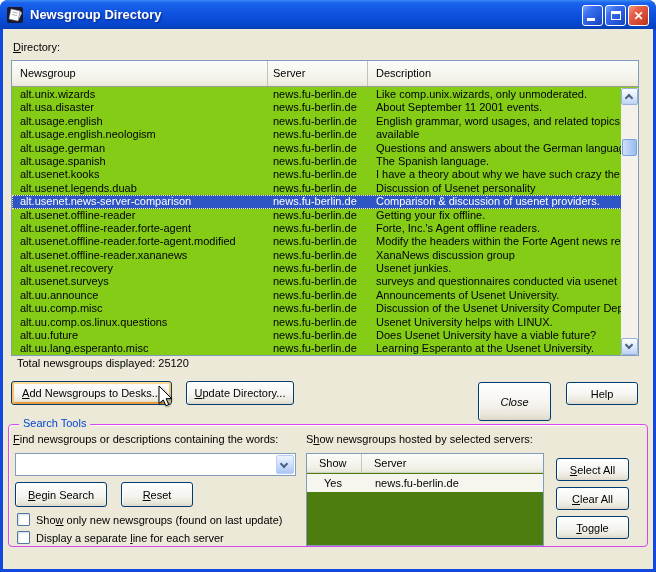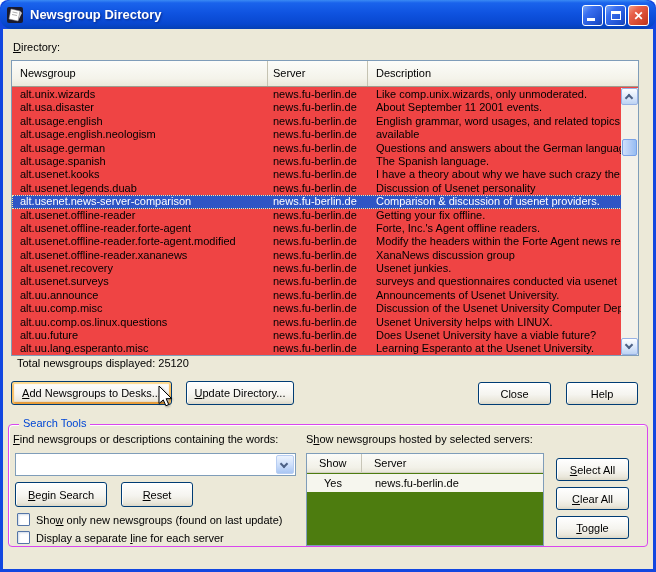--- a/index.html
+++ b/index.html
@@ -5,39 +5,39 @@
   html,body{margin:0;padding:0;background:#fff;}
   *{box-sizing:border-box;}
   body{font-family:"Liberation Sans",sans-serif;-webkit-font-smoothing:antialiased;}
 
   .window{position:relative;width:656px;height:572px;background:#1247e0;
     border-radius:8px 8px 0 0;overflow:hidden;}
 
   
   .titlebar{position:absolute;left:0;top:0;right:0;height:29px;
     background:linear-gradient(180deg,#3a8af4 0%,#1a63ec 10%,#0f53e0 45%,#0847cf 82%,#0540b4 100%);
-    display:flex;align-items:center;border-radius:12px;}
+    display:flex;align-items:center;}
   .app-icon{width:18px;height:18px;margin:0 5px 0 7px;}
   .title-text{color:#fff;font-size:13px;font-weight:bold;text-shadow:1px 1px 2px #0a2a8a;}
   .winbtns{position:absolute;right:7px;top:5px;display:flex;gap:2px;}
   .winbtn{width:21px;height:21px;border:1px solid #fff;border-radius:3px;
     background:linear-gradient(135deg,#7aa6f5 0%,#3a6ff0 30%,#1e50d0 80%,#1743ad 100%);
     position:relative;cursor:default;}
   .winbtn.close{background:linear-gradient(135deg,#f0a088 0%,#e8614a 30%,#d0442a 75%,#b8331c 100%);}
   .glyph-min{position:absolute;left:4px;bottom:4px;width:8px;height:3px;background:#fff;}
   .glyph-max{position:absolute;left:5px;top:5px;width:10px;height:9px;border:1px solid #fff;border-top-width:3px;}
   .glyph-x{position:absolute;left:0;top:2px;width:100%;text-align:center;color:#fff;font-size:12px;font-weight:bold;line-height:16px;}
 
   
   .client{position:absolute;left:3px;top:29px;right:3px;bottom:3px;background:#ece9d8;font-size:11px;color:#000;}
   .lbl{position:absolute;white-space:nowrap;}
   .u{text-decoration:underline;}
 
   
-  .listview{position:absolute;left:8px;top:31px;width:628px;height:296px;background:#ef4444;border:1px solid #7f9db9;}
+  .listview{position:absolute;left:8px;top:31px;width:628px;height:296px;background:#84cc16;border:1px solid #7f9db9;}
   .lv-header{position:absolute;left:0;top:0;right:0;height:26px;display:flex;
     background:linear-gradient(180deg,#fcfcf9 0%,#f4f3ea 70%,#eae8da 100%);
     border-bottom:1px solid #9e9c8e;}
   .lv-header .hc{line-height:25px;border-right:1px solid #c5c3b2;overflow:hidden;white-space:nowrap;}
   .hc1{width:256px;padding-left:8px;}
   .hc2{width:100px;padding-left:5px;}
   .hc3{flex:1;padding-left:8px;border-right:none !important;}
   .lv-body{position:absolute;left:0;top:27px;right:17px;bottom:0;overflow:hidden;}
   .lv-row{display:flex;height:13.4px;line-height:13.4px;white-space:nowrap;width:calc(100% + 17px);}
   .lv-row .c1{width:256px;padding-left:8px;overflow:hidden;}
@@ -246,21 +246,21 @@
     </div>
 
     <div class="lbl" style="left:14px;top:328px;"><span>Total newsgroups displayed:</span>&nbsp;<span>25120</span></div>
 
     <div class="btn hot" style="left:8px;top:352px;width:161px;height:24px;">
         <span><span></span><span class="u">A</span><span>dd Newsgroups to Desks...</span></span>
       </div>
     <div class="btn" style="left:183px;top:352px;width:108px;height:24px;">
         <span><span></span><span class="u">U</span><span>pdate Directory...</span></span>
       </div>
-    <div class="btn" style="left:475px;top:353px;width:73px;height:23px;">Close</div>
+    <div class="btn" style="left:475px;top:353px;width:73px;height:39px;font-style:italic;">Close</div>
     <div class="btn" style="left:563px;top:353px;width:72px;height:23px;">Help</div>
 
     <div class="groupbox">
       <div class="gb-title">Search Tools</div>
 
       <div class="lbl" style="left:4px;top:8px;"><span></span><span class="u">F</span><span>ind newsgroups or descriptions containing the words:</span></div>
 
       <div class="combo">
         <input value="" style="">
         <div class="combo-btn">

